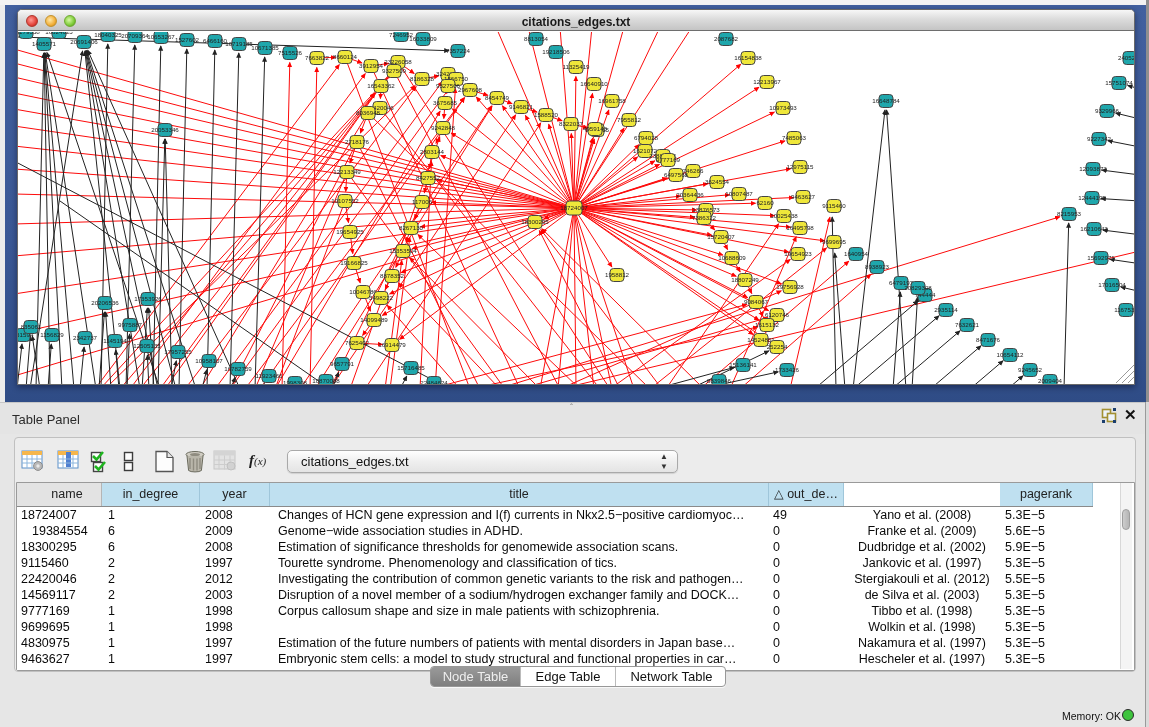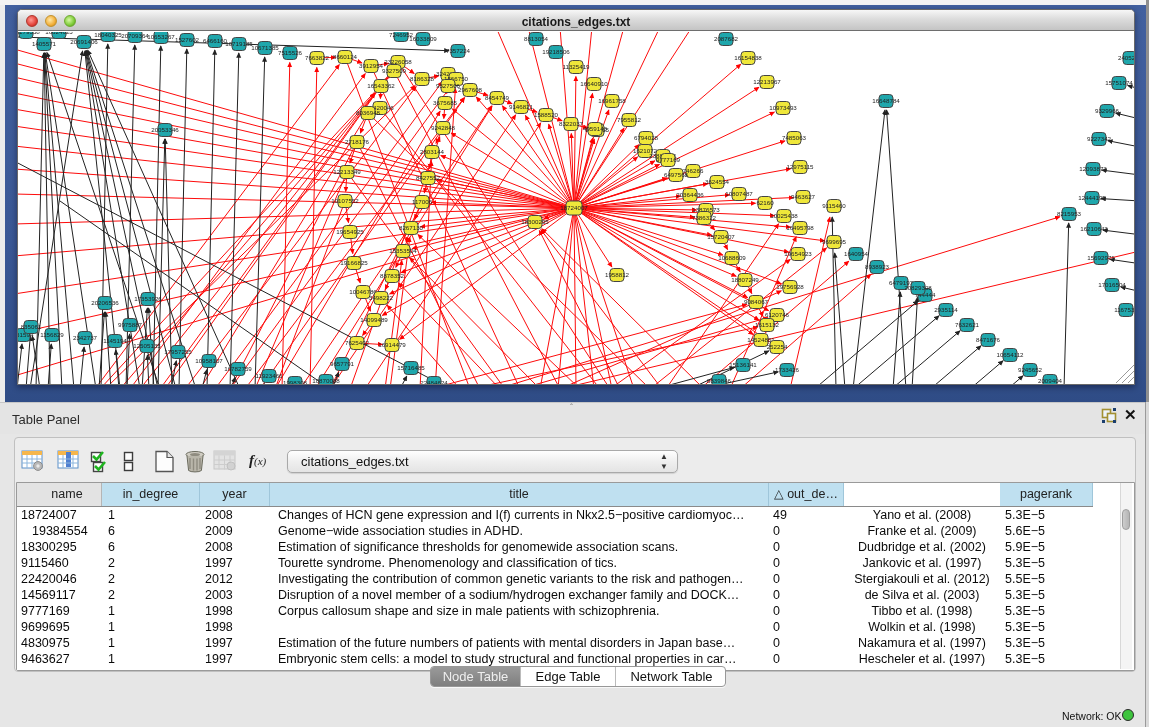--- a/index.html
+++ b/index.html
@@ -798,15 +798,15 @@
       </div>
     <div class="abs" id="sbtrack"></div>
     <div class="abs" id="sbthumb"></div>
 
     <div class="abs" id="tabs">
       <div class="tab" id="tab1">Node Table</div>
       <div class="tab" id="tab2">Edge Table</div>
       <div class="tab" id="tab3">Network Table</div>
     </div>
   </div>
-  <div class="abs" id="mem">Network: OK</div>
+  <div class="abs" id="mem">Memory: OK</div>
   <div class="abs" id="memdot"></div>
   <div class="abs" id="brightstrip"></div>
 </div>
 </body></html>

